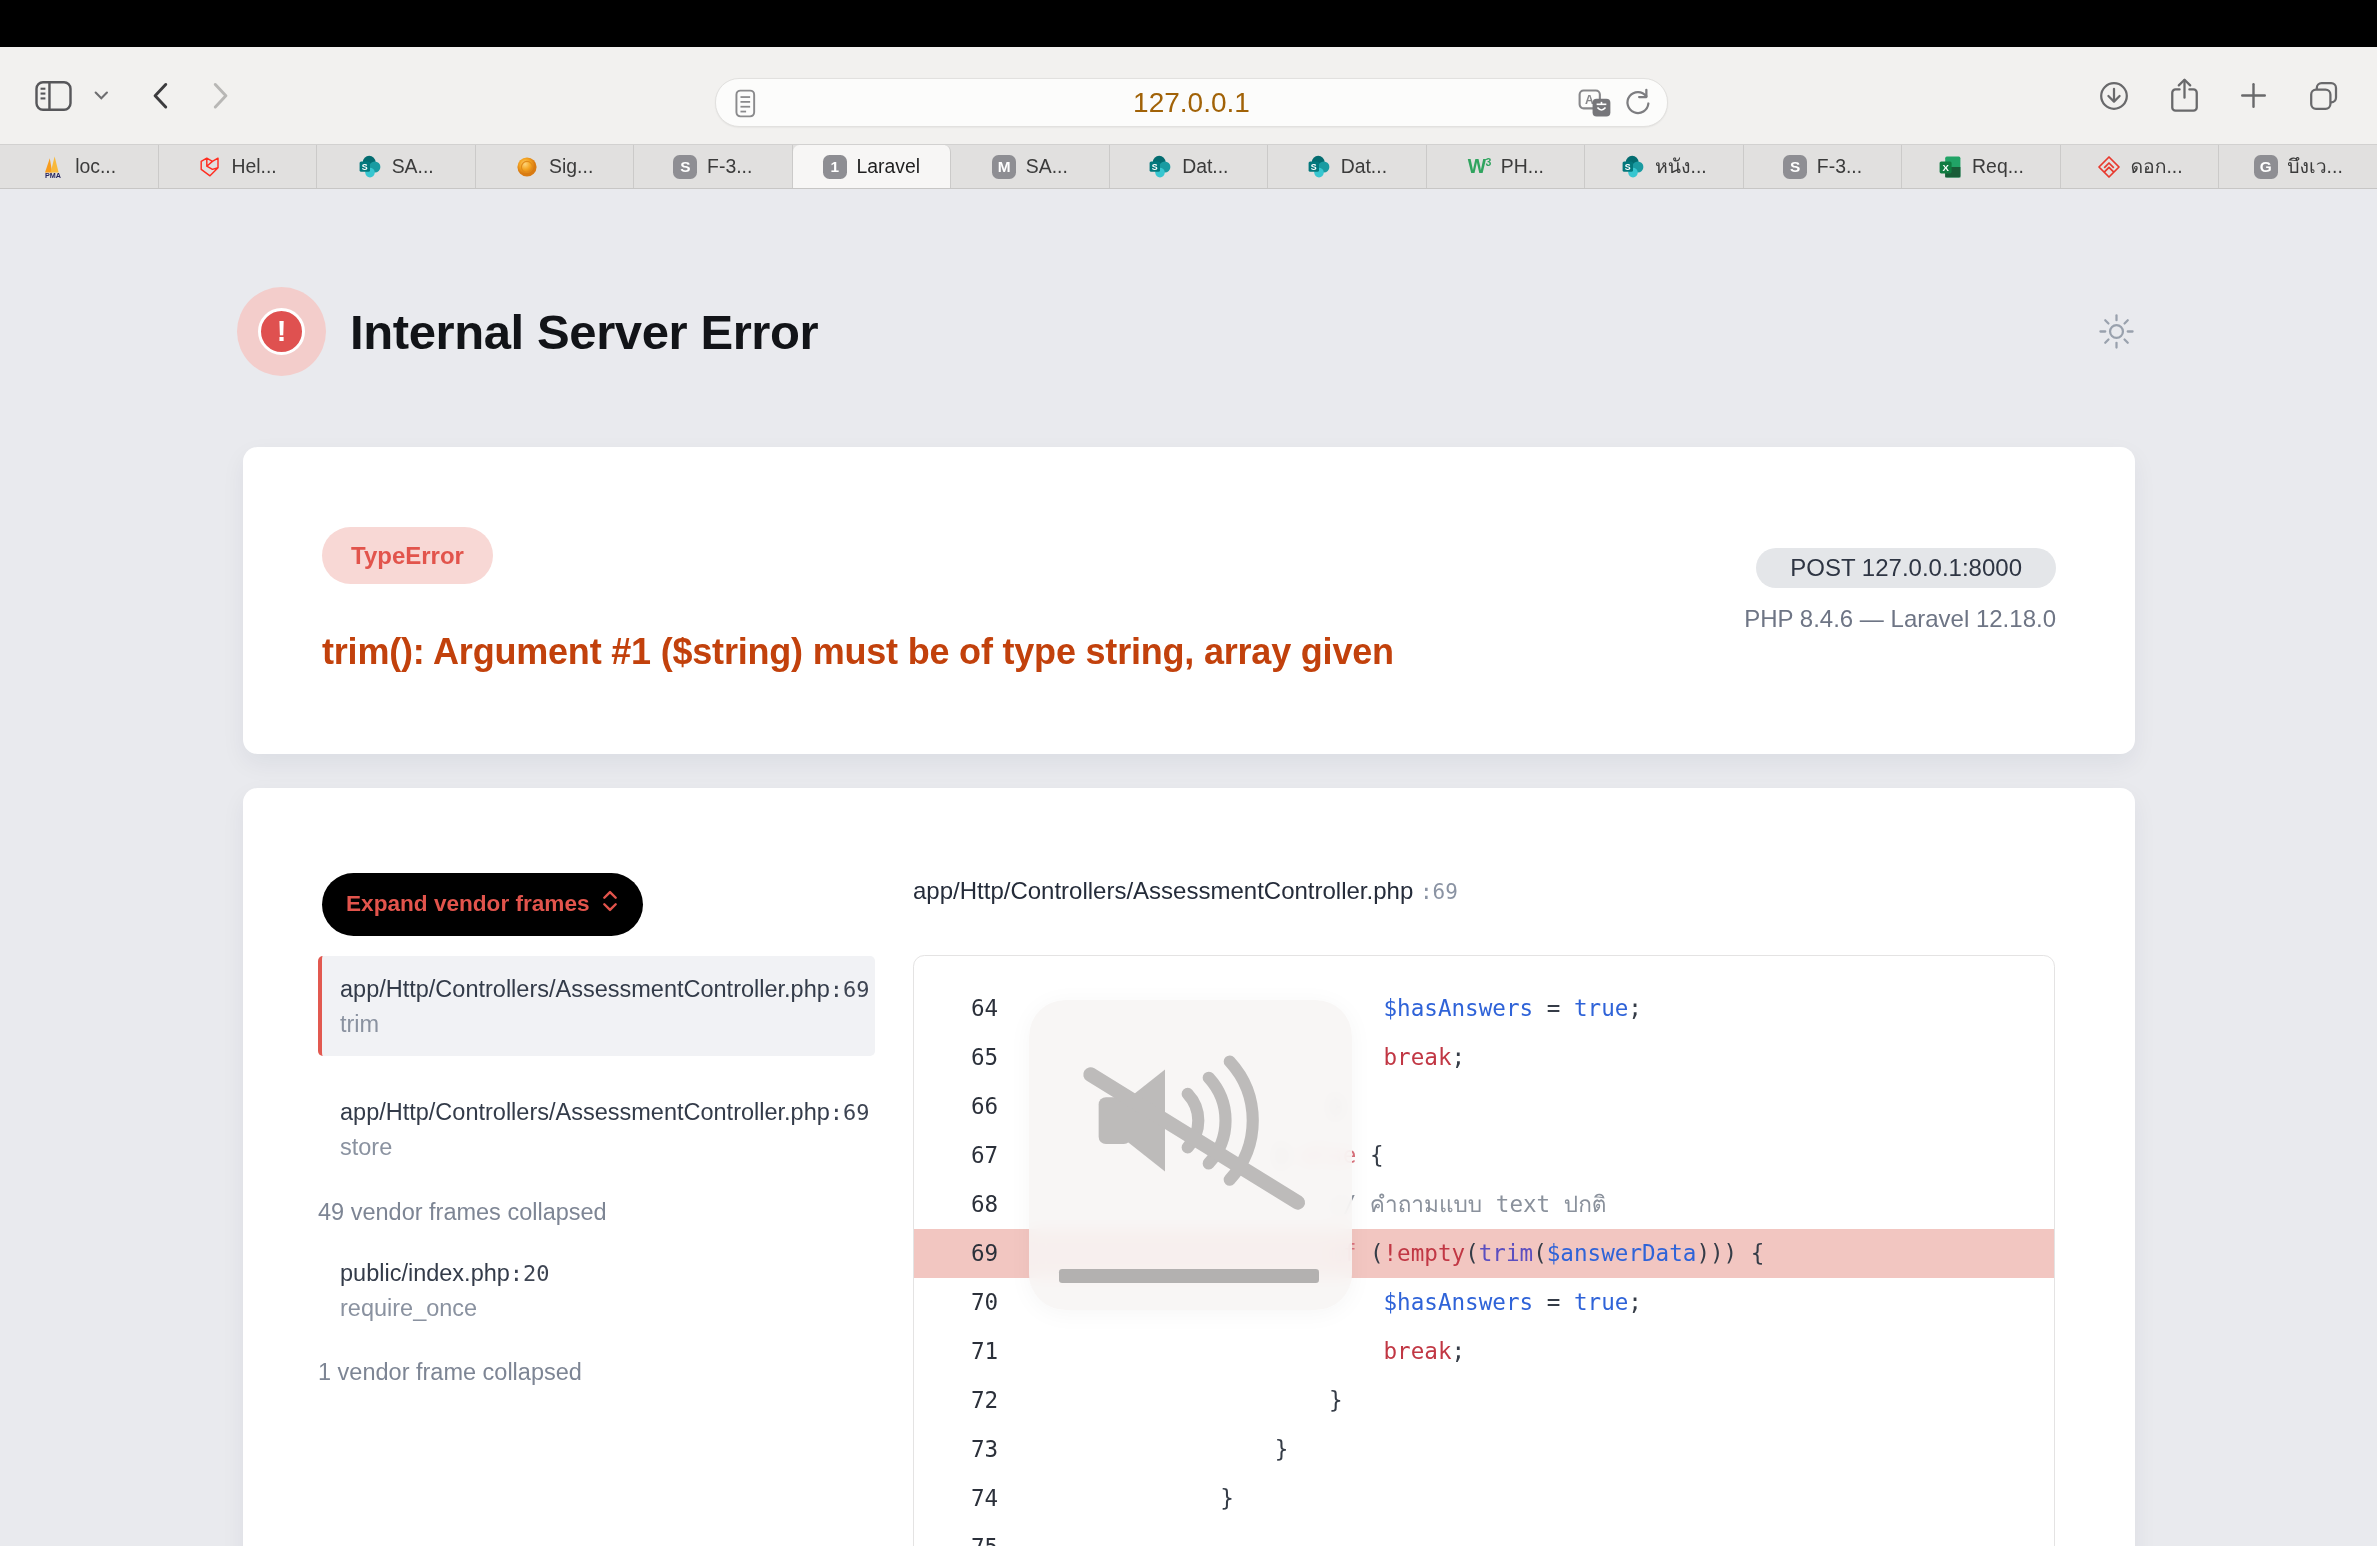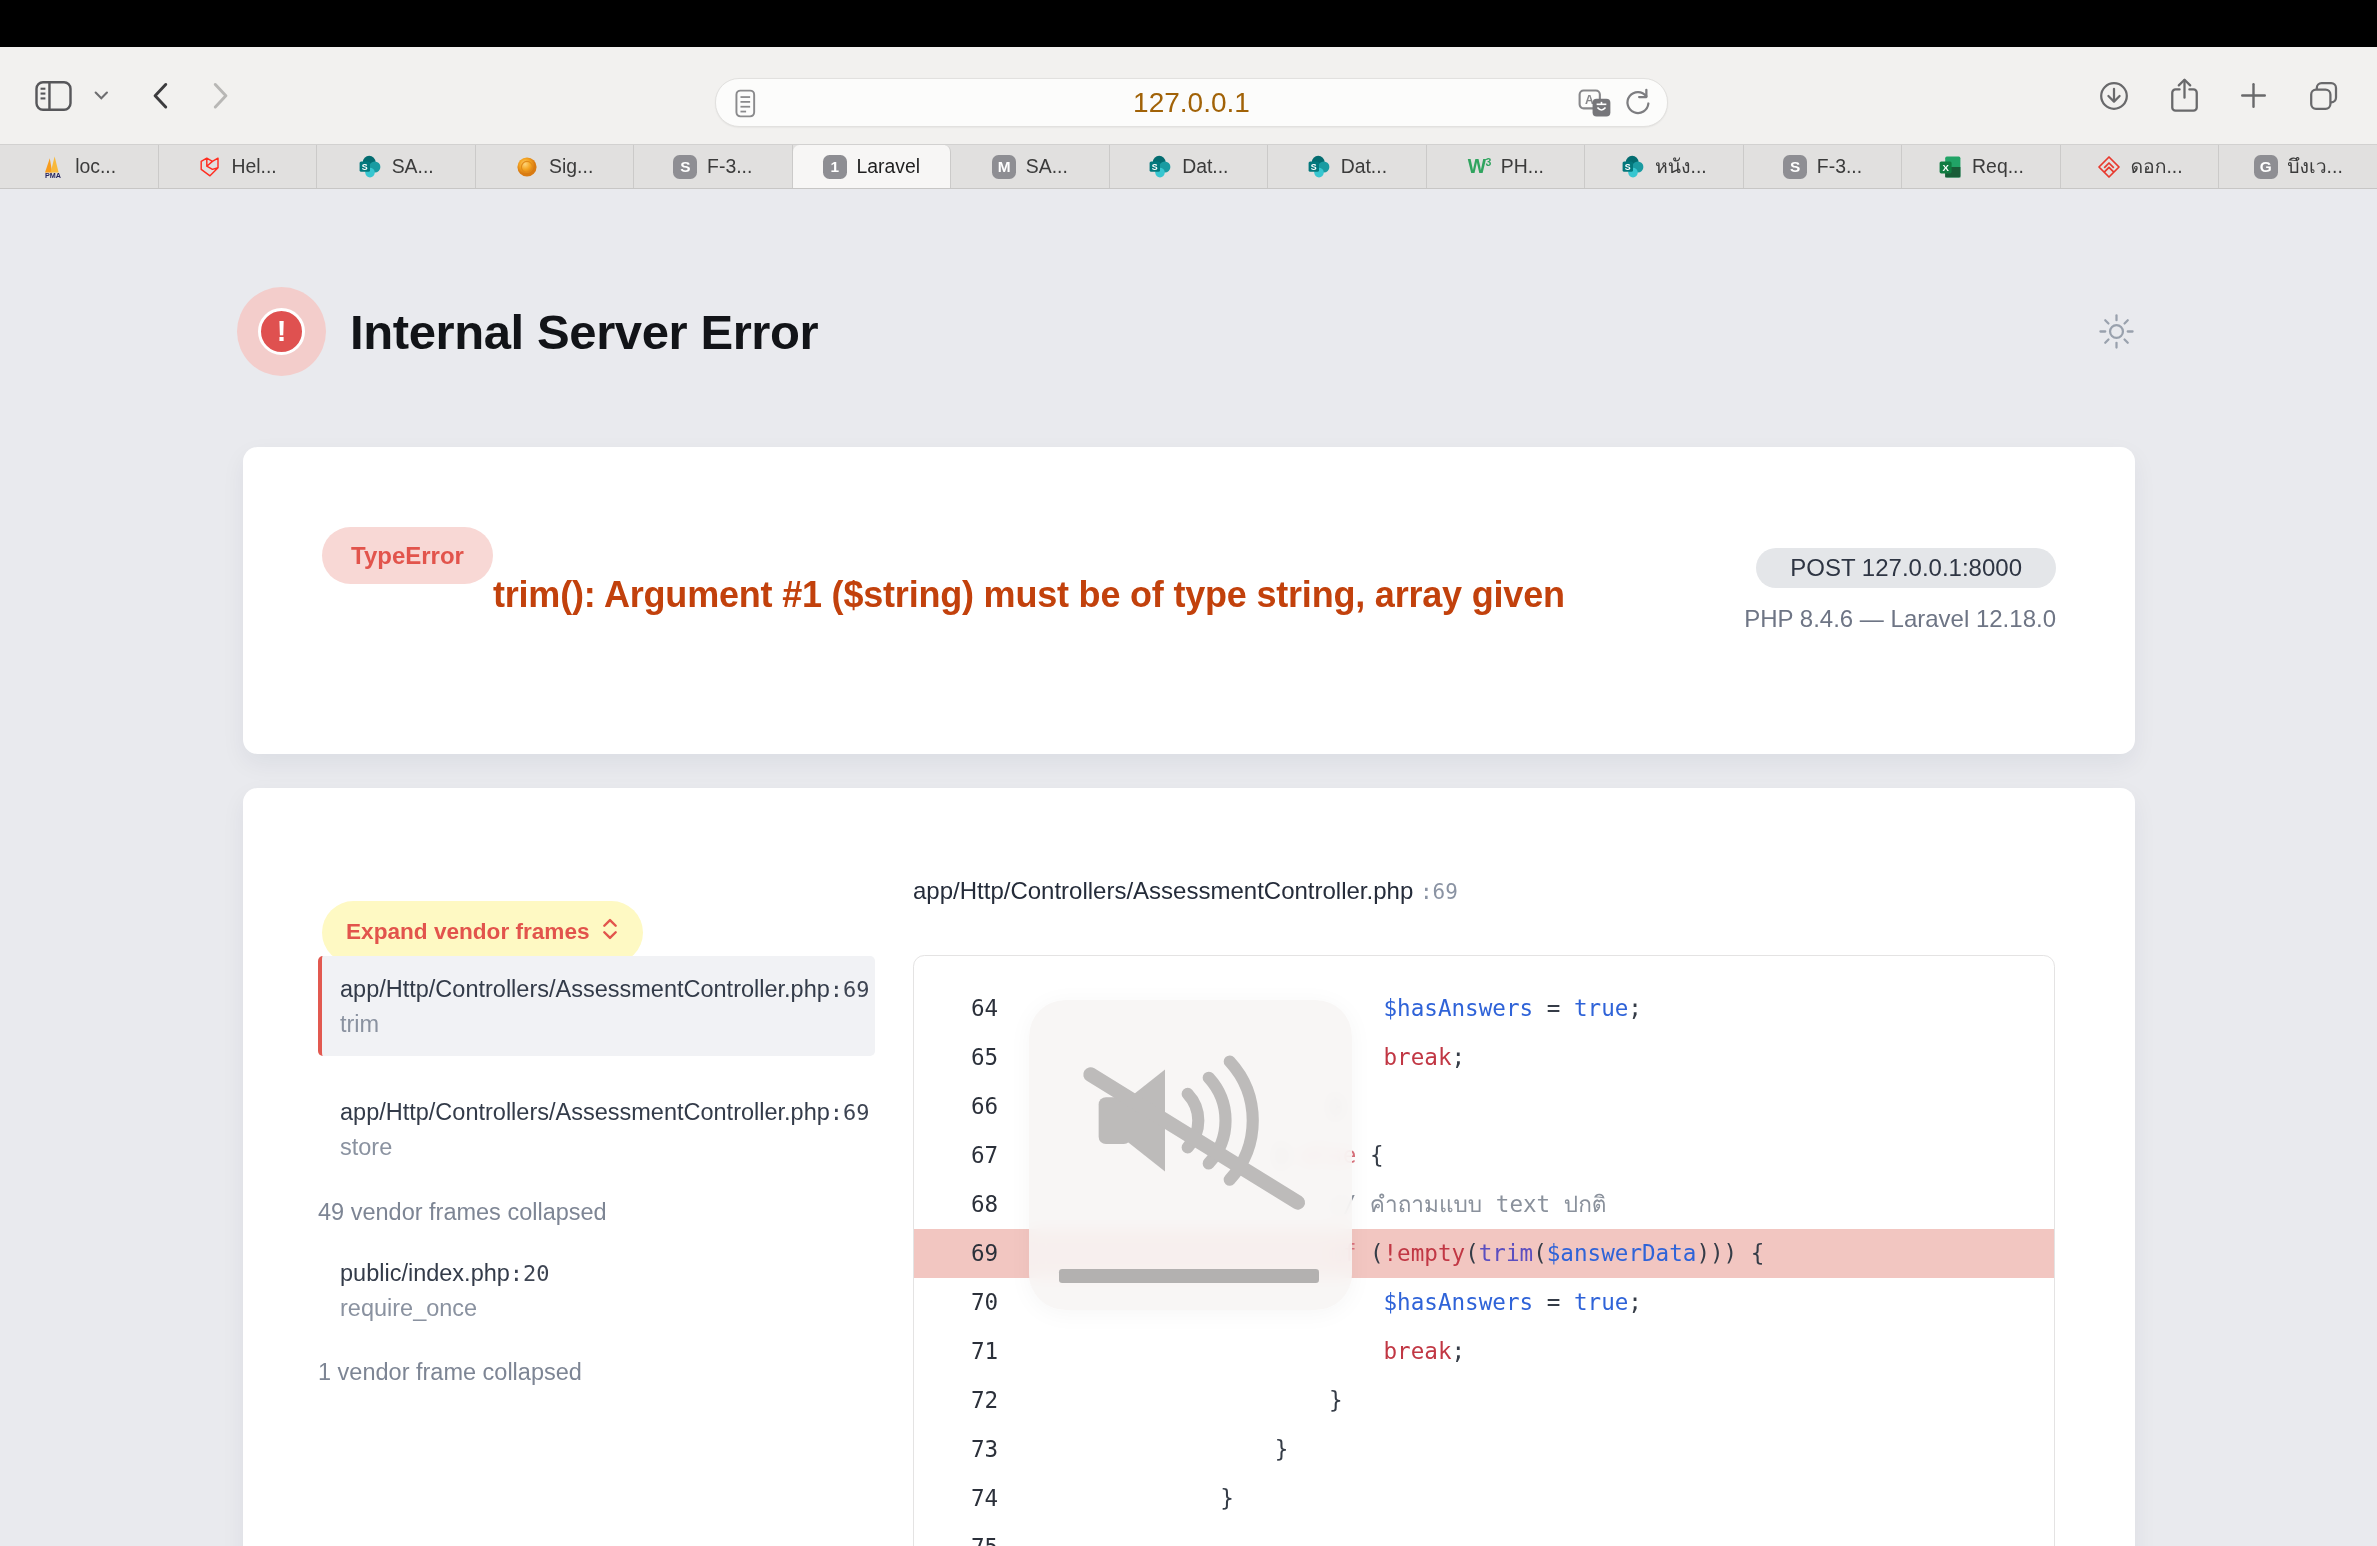--- a/index.html
+++ b/index.html
@@ -40,32 +40,32 @@
   .alert-bubble { width:89px; height:89px; border-radius:50%; background:#f3cdcb; display:flex;
                   align-items:center; justify-content:center; }
   .alert-core { width:47px; height:47px; border-radius:50%; background:#df5150; border:3.2px solid #fff;
                 color:#fff; font-weight:bold; font-size:29px; display:flex; align-items:center; justify-content:center; }
   .page-title { margin-left:24px; font-size:49px; font-weight:bold; color:#121418; letter-spacing:-0.4px; }
   .theme-toggle { position:absolute; left:2098px; top:124px; }
 
   .card { position:absolute; left:243px; width:1892px; background:#fff; border-radius:14.6px;
           box-shadow:0 9.7px 24px rgba(25,35,60,0.06); }
   .card.error-card { top:258px; height:307px; padding:80px 79px; display:flex; justify-content:space-between; }
-  .err-left { display:flex; align-items:flex-start; }
+  .err-left { display:flex; flex-direction:column; align-items:flex-start; }
   .type-badge { background:#f8d8d5; color:#e2544c; font-size:24px; font-weight:600; padding:14.6px 29px;
                 border-radius:36px; }
   .err-message { margin-top:47px; font-size:36px; font-weight:bold; color:#c2410c; letter-spacing:-0.2px; }
   .err-right { display:flex; flex-direction:column; align-items:flex-end; margin-top:21px; }
   .request-badge { background:#e4e6e9; color:#2e3543; font-size:24px; padding:6px 34px; border-radius:39px; }
   .env-text { margin-top:17px; font-size:24px; color:#6e7585; }
 
   .card.stack-card { top:599px; height:1132px; }
 
-  .expand-btn { position:absolute; left:79px; top:85px; background:#fef9c3; color:#e2544c; font-size:22.6px;
-                font-weight:600; padding:15.4px 24px; border-radius:32px; display:flex; align-items:center; gap:11.3px;margin-top:28px; }
+  .expand-btn { position:absolute; left:79px; top:85px; background:#000000; color:#e2544c; font-size:22.6px;
+                font-weight:600; padding:15.4px 24px; border-radius:32px; display:flex; align-items:center; gap:11.3px; }
 
   .frames { position:absolute; left:75px; top:168px; width:557px; }
   .frame { padding-left:22px; }
   .frame.active { background:#f1f2f5; border-left:4px solid #e25950; border-radius:4.9px; padding:18.6px 19.4px 18px 18px; }
   .frame-path { font-size:23.5px; color:#333b49; line-height:28px; white-space:nowrap; }
   .frame-line { font-family:"DejaVu Sans Mono", monospace; font-size:22px; color:#3d4452; }
   .frame-fn { margin-top:7.3px; font-size:23.5px; color:#8a92a0; }
   .collapsed-label { font-size:23.5px; color:#7d8594; padding-left:0; }
   .mt52 { margin-top:42px; } .mt47 { margin-top:38px; } .mt50 { margin-top:33px; } .mt46 { margin-top:37px; }
 

